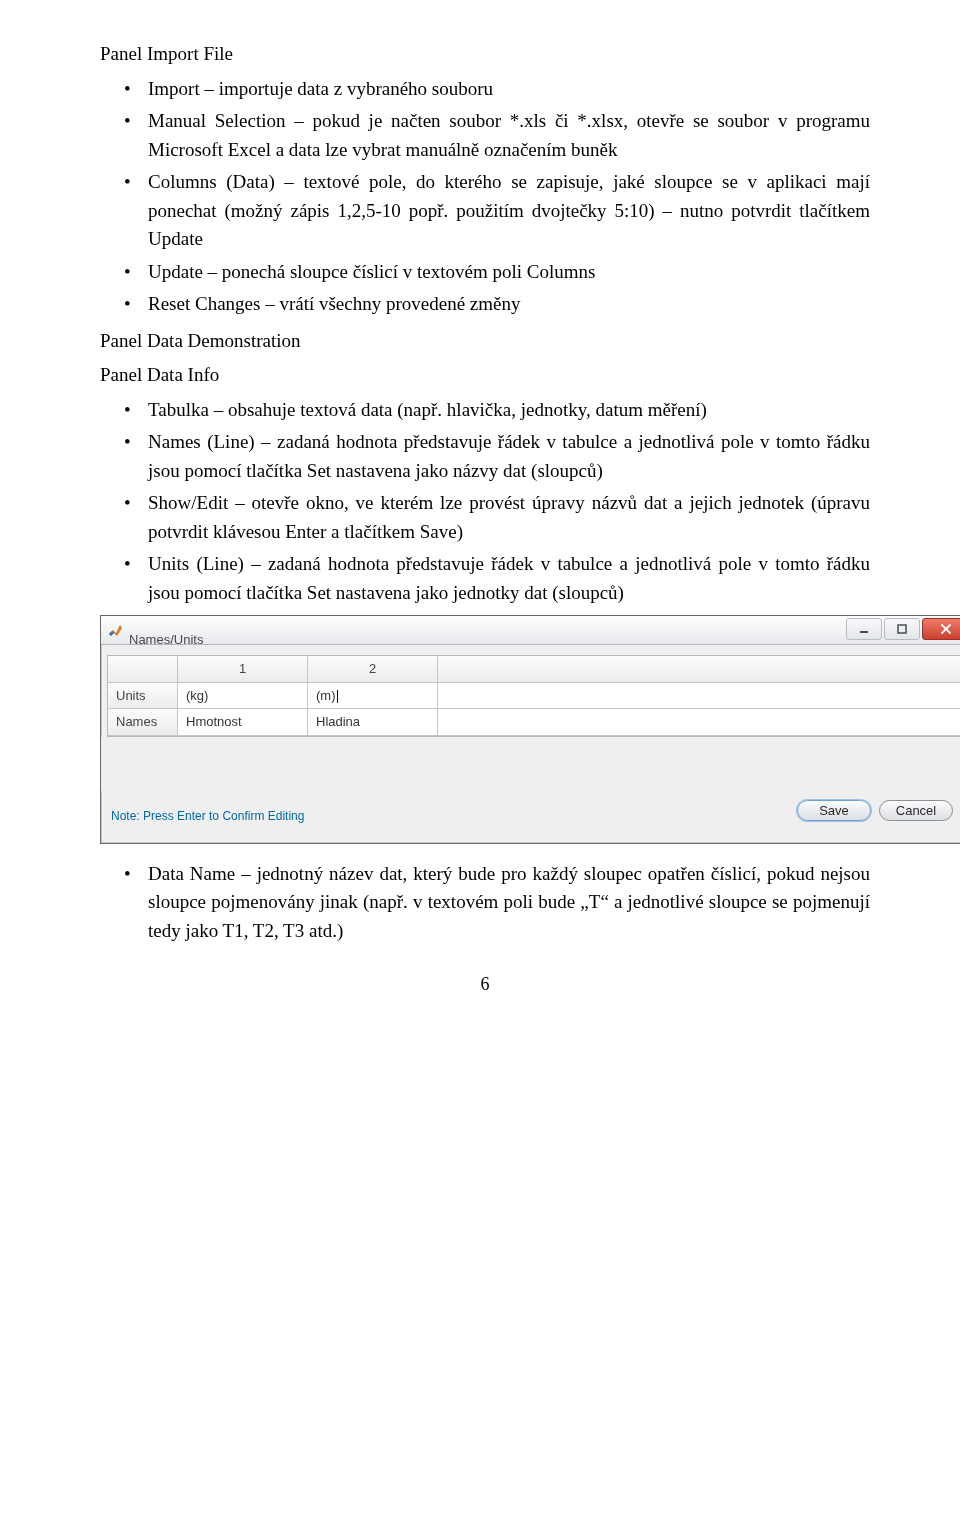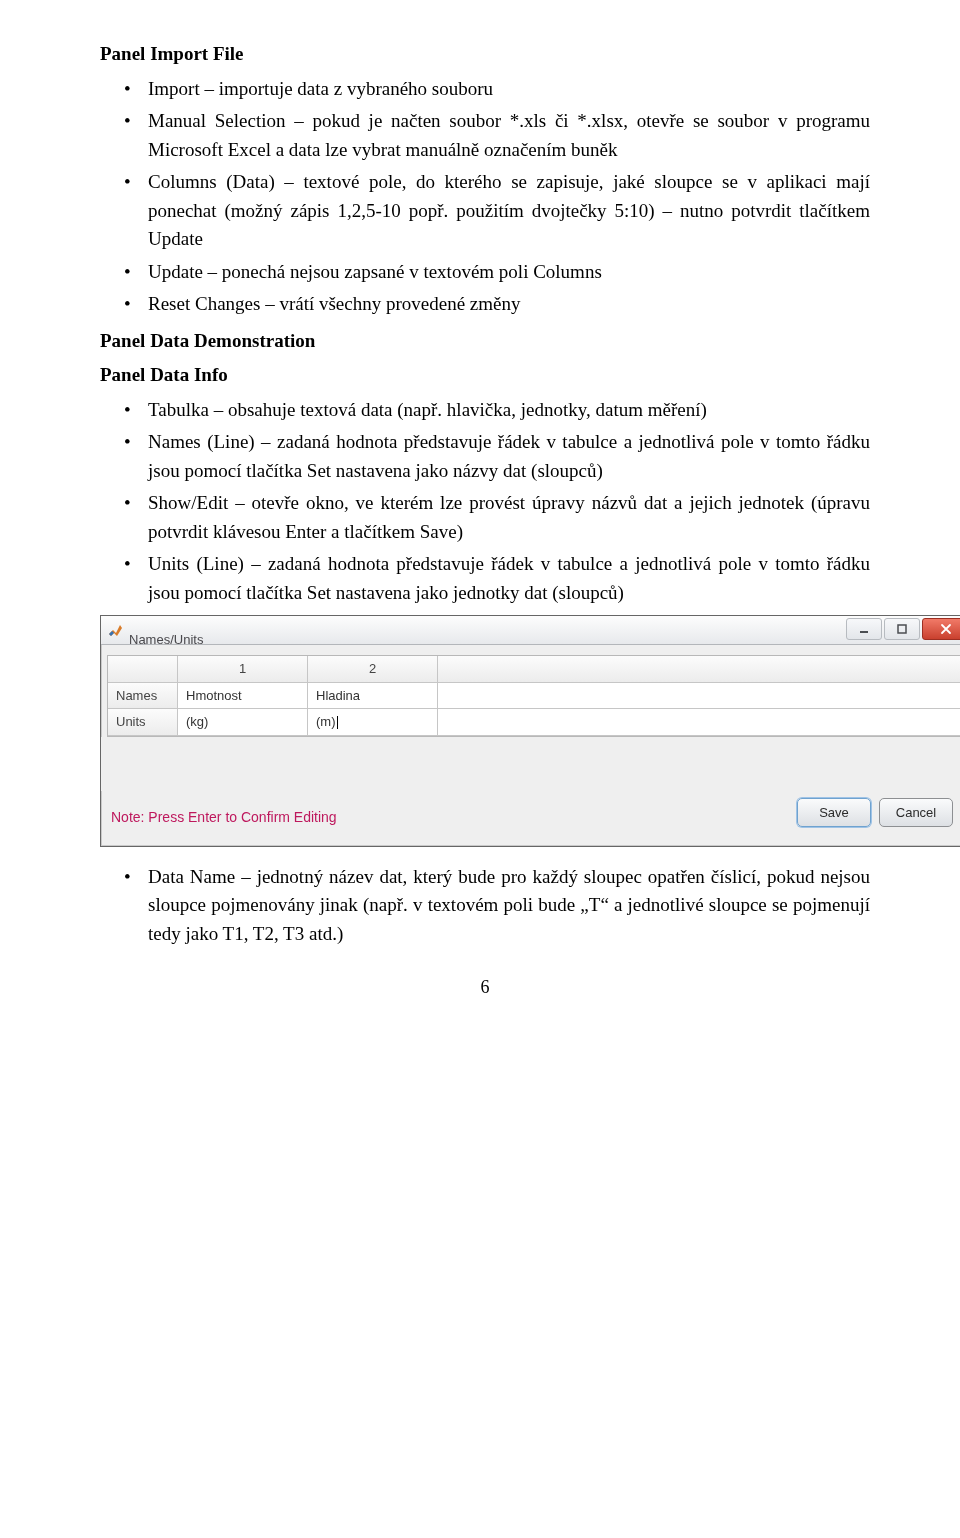--- a/index.html
+++ b/index.html
@@ -8,21 +8,21 @@
     font-family: "Times New Roman", Times, serif;
     font-size: 19px;
     color: #000;
     width: 960px;
   }
   .page {
     padding: 40px 90px 30px 100px;
     line-height: 1.5;
   }
   .h3 {
-    font-weight: bold;
+    font-weight: normal;
     margin: 0 0 6px 0;
   }
   ul.bul {
     list-style: none;
     padding: 0;
     margin: 0 0 8px 0;
   }
   ul.bul > li {
     position: relative;
     padding-left: 48px;
@@ -113,45 +113,45 @@
   .empty-area {
     height: 54px;
     background: #efefef;
   }
   .bottombar {
     display: flex;
     align-items: center;
     padding: 6px 8px 8px 10px;
     gap: 8px;
   }
-  .note { flex: 1; color: #be185d; font-size: 14px; margin-top: 10px; }
+  .note { flex: 1; color: #0369a1; font-size: 12px; margin-top: 10px; }
   .btn {
     min-width: 74px;
-    height: 29px;
+    height: 21px;
     border: 1px solid #8d8f92;
-    border-radius: 5px;
+    border-radius: 11px;
     background: linear-gradient(#fafbfc,#dde0e4);
     font-family: inherit;
     font-size: 13px;
     color: #2b2b2b;
     padding: 0 12px;
   }
   .btn.primary { box-shadow: 0 0 0 1px #9fc3e6; border-color:#6fa2cf; }
 </style>
 </head>
 <body>
 
 <div class="page">
 
   <div class="h3">Panel Import File</div>
   <ul class="bul">
     <li>Import – importuje data z vybraného souboru</li>
     <li>Manual Selection – pokud je načten soubor *.xls či *.xlsx, otevře se soubor v programu Microsoft Excel a data lze vybrat manuálně označením buněk</li>
     <li>Columns (Data) – textové pole, do kterého se zapisuje, jaké sloupce se v aplikaci mají ponechat (možný zápis 1,2,5-10 popř. použitím dvojtečky 5:10) – nutno potvrdit tlačítkem Update</li>
-    <li>Update – ponechá nejsou zapsané v textovém poli Columns</li>
+    <li>Update – ponechá sloupce číslicí v textovém poli Columns</li>
     <li>Reset Changes – vrátí všechny provedené změny</li>
   </ul>
 
   <div class="h3">Panel Data Demonstration</div>
 
   <div class="h3">Panel Data Info</div>
   <ul class="bul">
     <li>Tabulka – obsahuje textová data (např. hlavička, jednotky, datum měření)</li>
     <li>Names (Line) – zadaná hodnota představuje řádek v tabulce a jednotlivá pole v tomto řádku jsou pomocí tlačítka Set nastavena jako názvy dat (sloupců)</li>
     <li>Show/Edit – otevře okno, ve kterém lze provést úpravy názvů dat a jejich jednotek (úpravu potvrdit klávesou Enter a tlačítkem Save)</li>
@@ -188,29 +188,29 @@
 
     <div class="winbody">
       <div class="grid">
         <div class="grow">
           <div class="gcell ghead gc0"></div>
           <div class="gcell ghead gc1">1</div>
           <div class="gcell ghead gc2">2</div>
           <div class="gcell ghead gfill"></div>
         </div>
         <div class="grow">
+          <div class="gcell ghead gc0">Units</div>
+          <div class="gcell gc1">(kg)</div>
+          <div class="gcell gc2"><span>(m)</span><span class="caret"></span></div>
+          <div class="gcell gfill"></div>
+        </div>
+        <div class="grow">
           <div class="gcell ghead gc0">Names</div>
           <div class="gcell gc1">Hmotnost</div>
           <div class="gcell gc2">Hladina</div>
-          <div class="gcell gfill"></div>
-        </div>
-        <div class="grow">
-          <div class="gcell ghead gc0">Units</div>
-          <div class="gcell gc1">(kg)</div>
-          <div class="gcell gc2"><span>(m)</span><span class="caret"></span></div>
           <div class="gcell gfill"></div>
         </div>
       </div>
       <div class="empty-area"></div>
       <div class="bottombar">
         <div class="note">Note: Press Enter to Confirm Editing</div>
         <button class="btn primary">Save</button>
         <button class="btn">Cancel</button>
       </div>
     </div>

